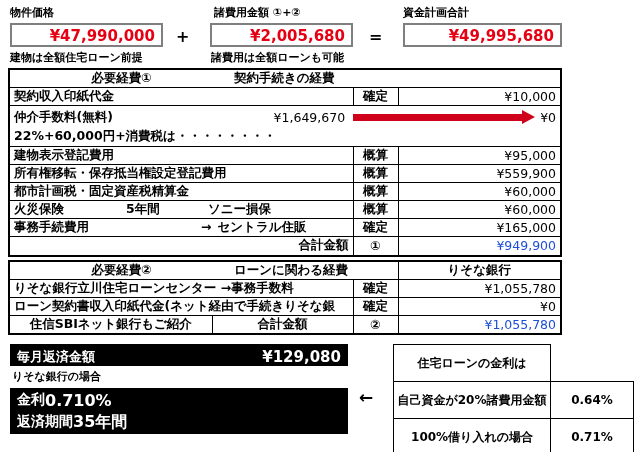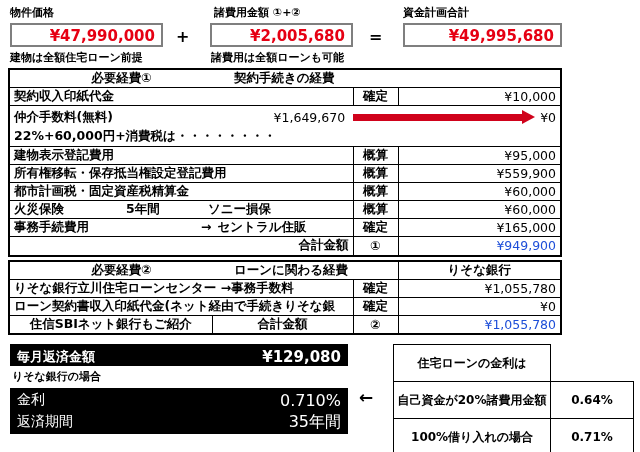--- a/index.html
+++ b/index.html
@@ -59,21 +59,21 @@
   .admin-flex .ac { flex:none; padding-left:6px; margin-right:42px; }
 
   .bar {
     position:absolute; background:#000; color:#fff; display:flex;
     justify-content:space-between; align-items:flex-end; padding:0 7px;
     font-weight:bold;
   }
   .bar .bl { font-size:13px; }
   .bar .bv { font-size:15px; }
   .rate-block { position:absolute; background:#000; color:#fff; padding:1px 7px; }
-  .rate-row { display:flex; justify-content:space-between; align-items:center; height:22px; font-weight:normal;gap:44px; }
+  .rate-row { display:flex; align-items:center; height:22px; font-weight:bold; }
   .rate-row .rl { font-size:14px; }
   .rate-row .rv { font-size:16px; }
 
   table.rates {
     position:absolute; border-collapse:collapse; table-layout:fixed;
     width:240px; font-size:12px; font-weight:bold; background:#fff;
   }
   table.rates td { height:37px; white-space:nowrap; vertical-align:middle; text-align:center; }
   table.rates td.rt-head { border:1px solid #000; }
   table.rates td.rt-head-empty { border-left:1px solid #000; }

